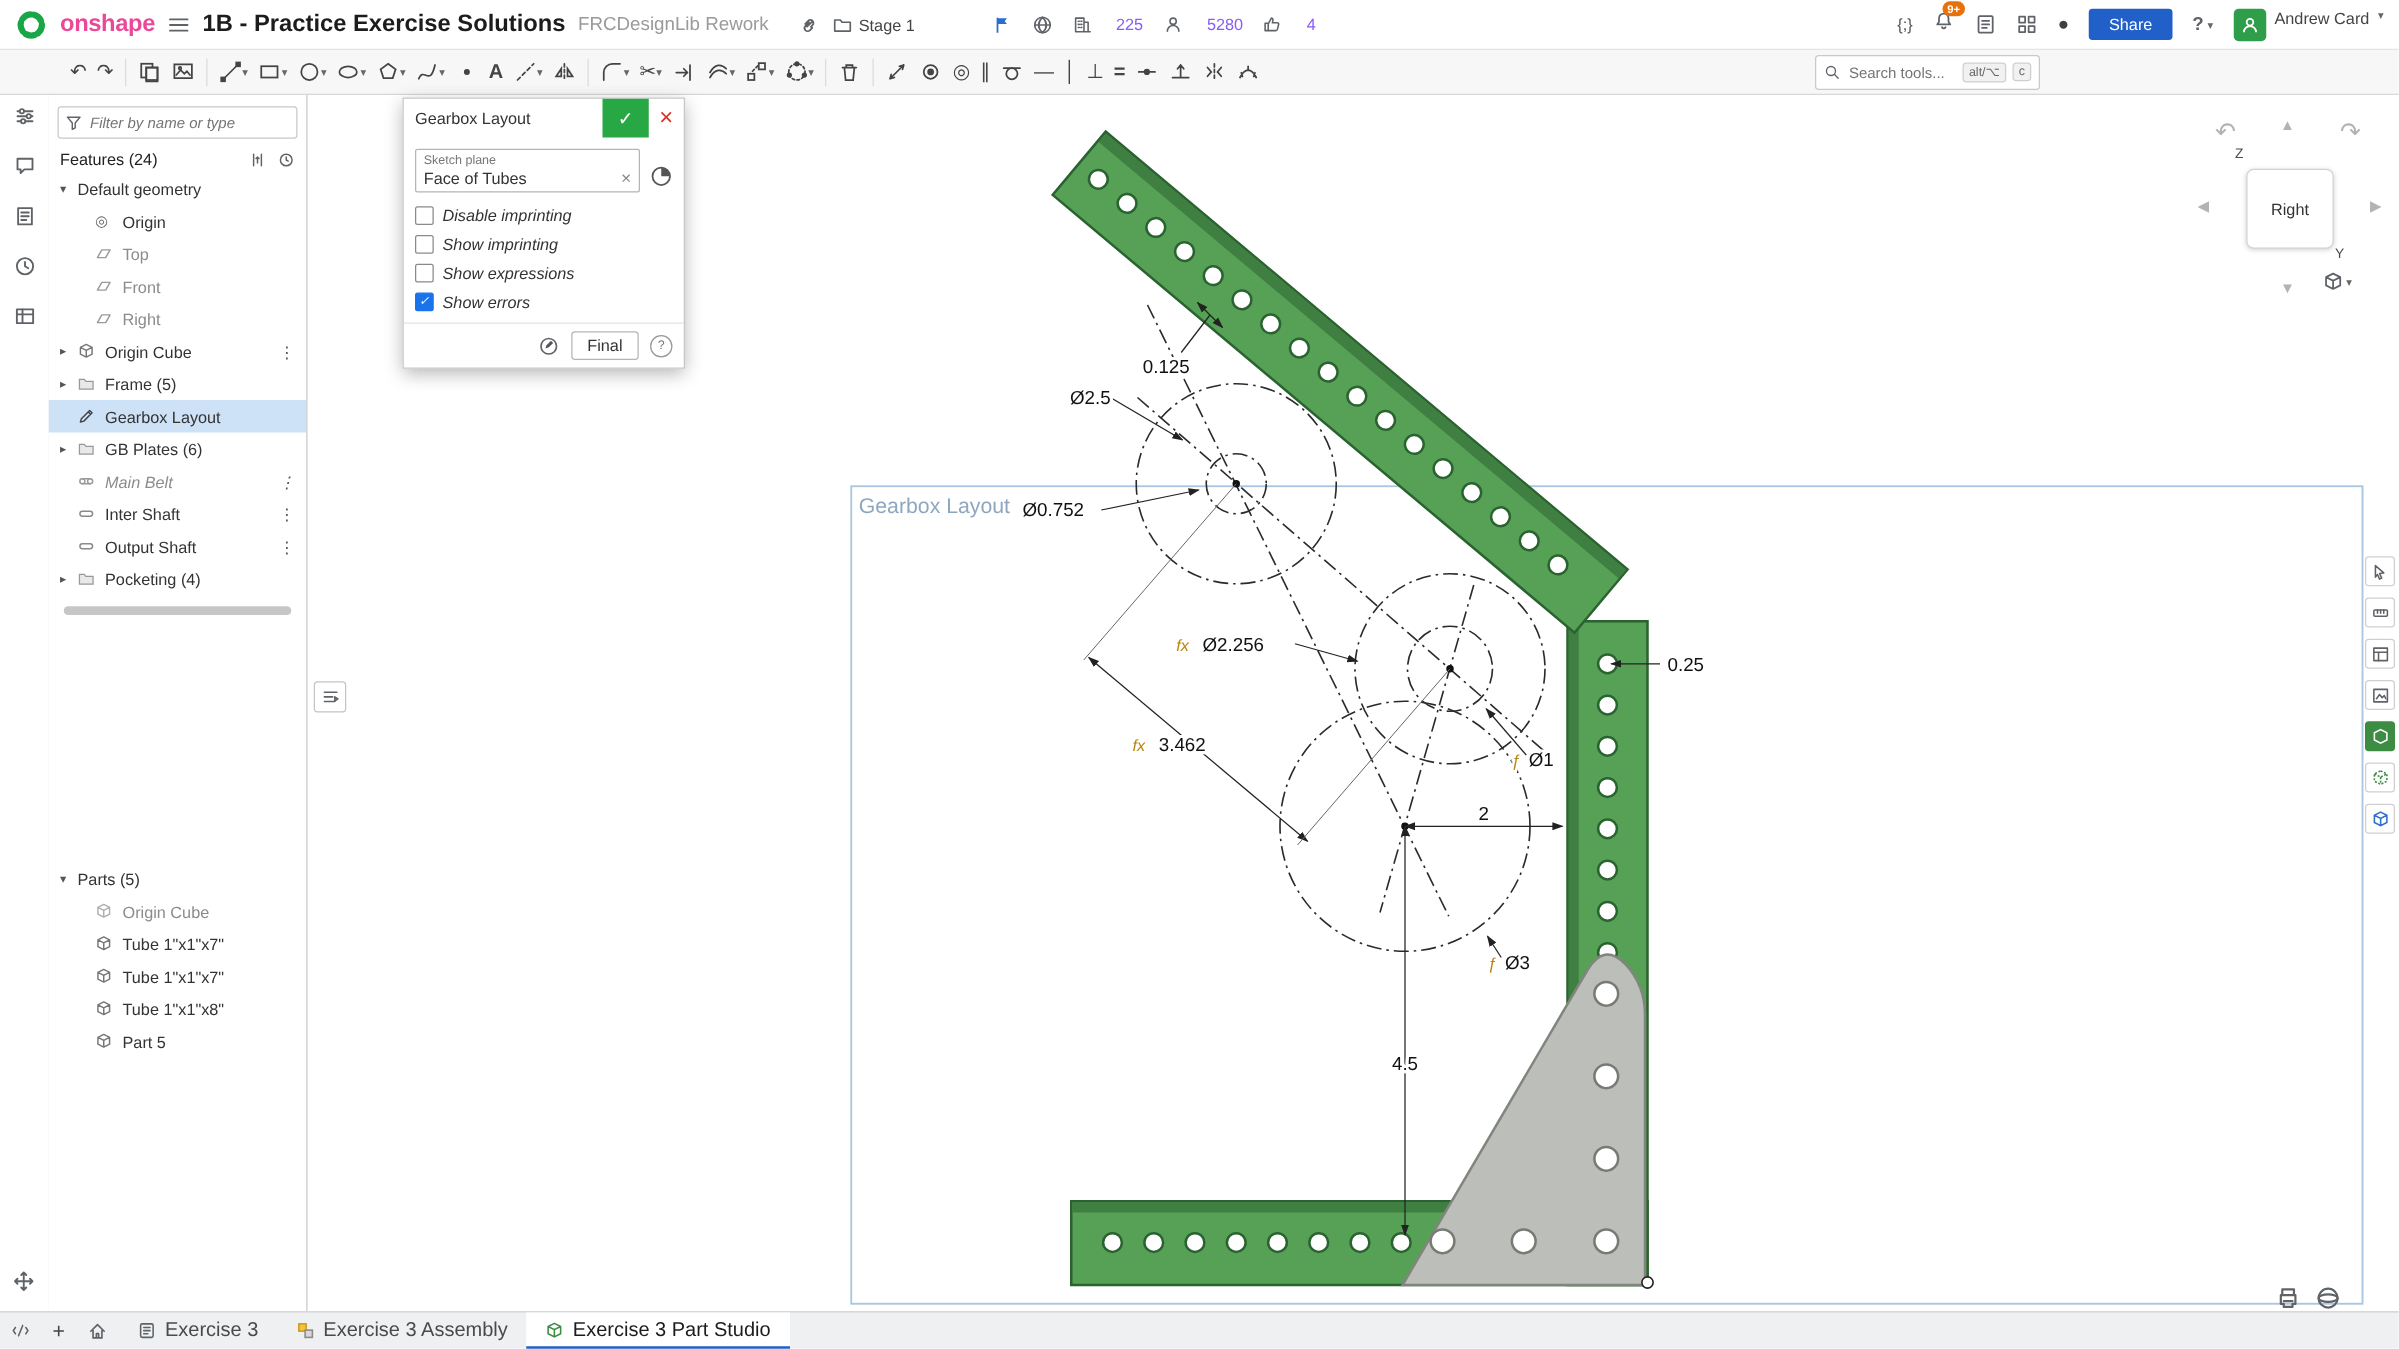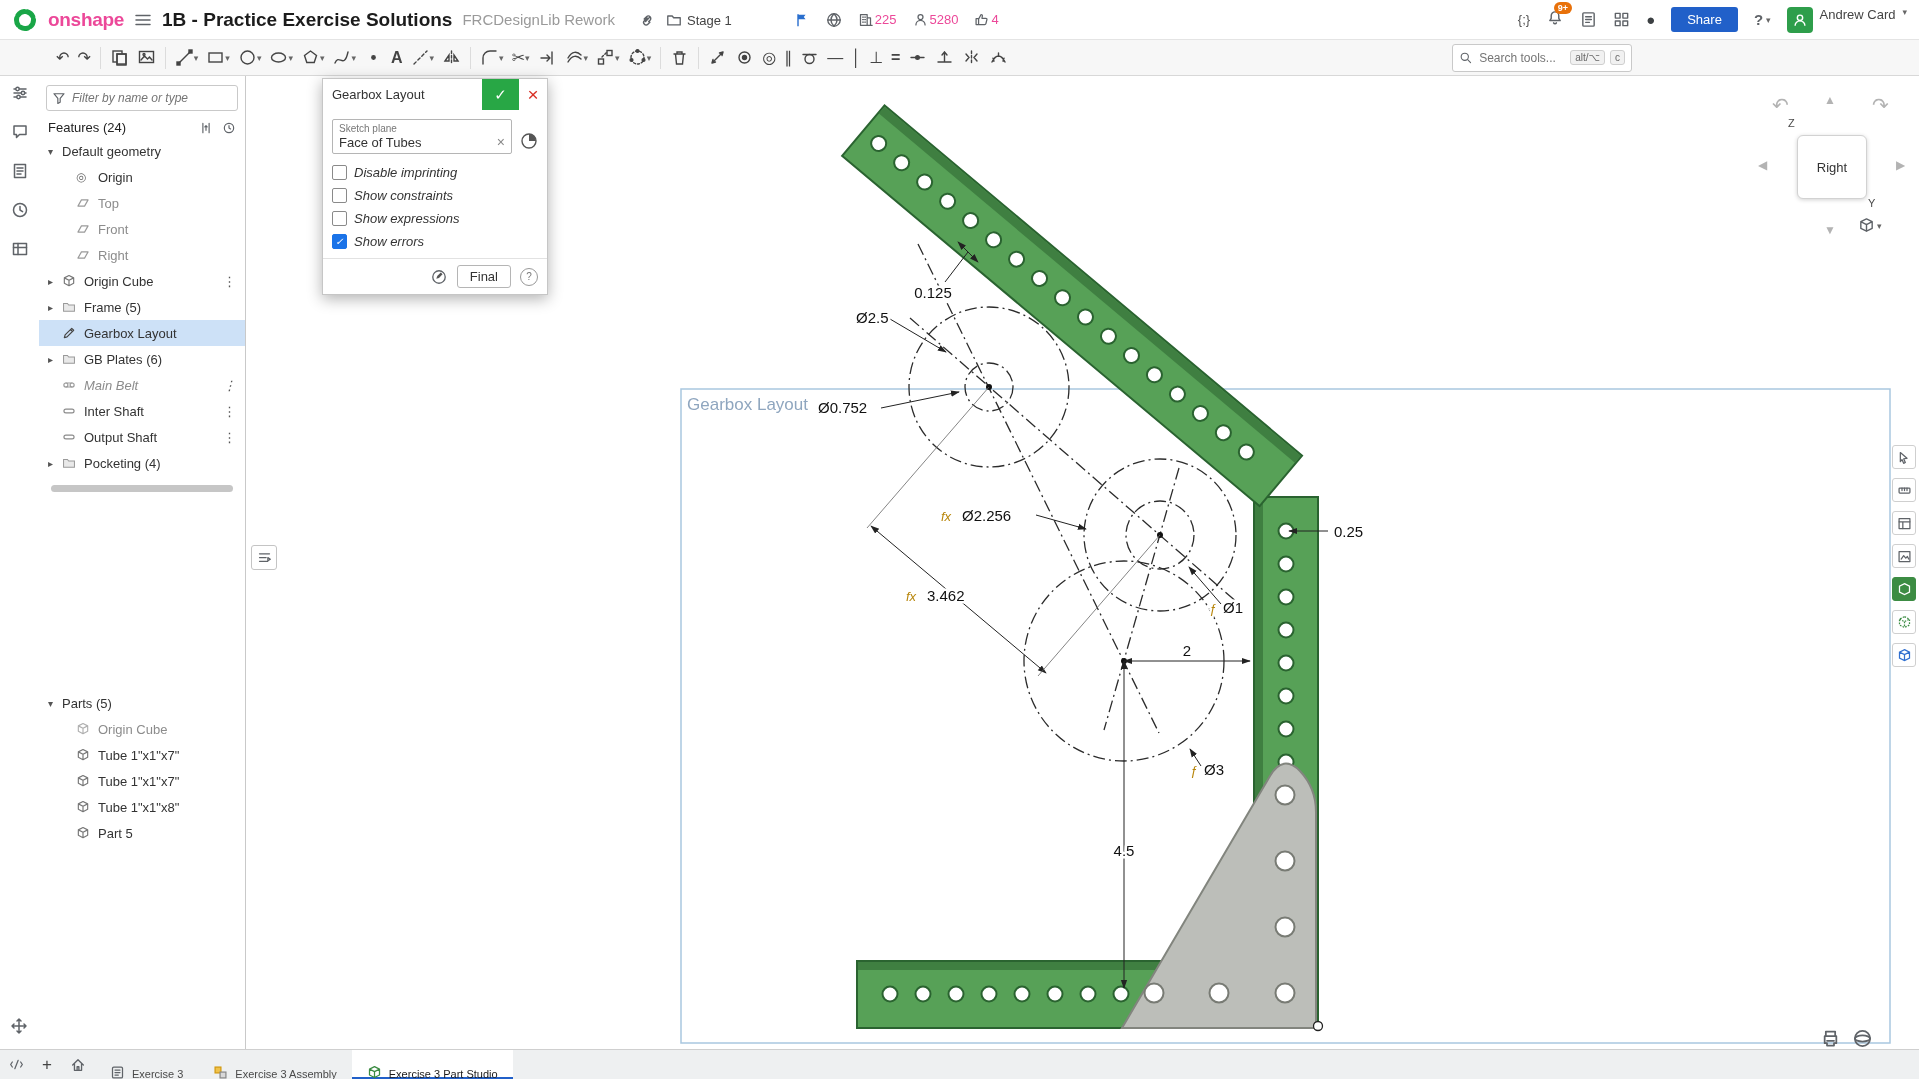--- a/index.html
+++ b/index.html
@@ -6,21 +6,21 @@
     font-family:"Liberation Sans",sans-serif;background:#fff;position:relative;}
   .abs{position:absolute;}
   svg.ic{stroke:#5f6368;fill:none;stroke-width:1.5;stroke-linecap:round;stroke-linejoin:round;}
   
   #header{position:absolute;left:0;top:0;width:1919px;height:40px;background:#fff;
     border-bottom:1px solid #e4e4e4;display:flex;align-items:center;padding:0 12px;box-sizing:border-box;gap:10px;z-index:30;}
   #brand{font-size:19px;font-weight:bold;color:#ec4899;letter-spacing:-.3px;}
   #doc-title{font-size:19px;font-weight:bold;color:#1c1c1c;white-space:nowrap;}
   #doc-subtitle{font-size:15px;color:#9a9a9a;white-space:nowrap;}
   .hd-txt{font-size:13px;color:#444;}
-  .stat{display:flex;align-items:center;gap:2px;font-size:13px;color:#ec4899;}
+  .stat{display:flex;align-items:center;gap:20px;font-size:13px;color:#8b5cf6;}
   #share-btn{background:#2160c9;color:#fff;font-size:13px;border-radius:3px;padding:5px 16px;border:none;}
   #bell-wrap{position:relative;}
   #bell-badge{position:absolute;top:-7px;right:-8px;background:#e8710a;color:#fff;font-size:9px;
     border-radius:7px;padding:1px 4px;font-weight:bold;}
   #avatar{width:26px;height:26px;border-radius:4px;background:#2e9e4b;display:flex;align-items:center;justify-content:center;}
   .caret{font-size:9px;color:#666;}
   
   #toolbar{position:absolute;left:0;top:40px;width:1919px;height:36px;background:#f7f7f7;
     border-bottom:1px solid #d8d8d8;display:flex;align-items:center;padding-left:52px;box-sizing:border-box;z-index:29;}
   .tbtn{display:flex;align-items:center;height:28px;padding:0 4px;border-radius:3px;color:#444;}
@@ -88,21 +88,21 @@
   .rricon svg{width:15px;height:15px;}
   
   #flyout-btn{position:absolute;left:251px;top:545px;width:24px;height:23px;background:#fff;border:1px solid #c4c4c4;
     border-radius:3px;display:flex;align-items:center;justify-content:center;z-index:20;}
   #br-icons{position:absolute;left:1820px;top:1028px;display:flex;gap:11px;z-index:20;}
   #br-icons svg{width:21px;height:21px;}
   
   #tabbar{position:absolute;left:0;bottom:0;width:1919px;height:30px;background:#eef0f1;border-top:1px solid #cfcfcf;
     display:flex;align-items:center;z-index:30;box-sizing:border-box;}
   .tb-ic{padding:0 9px;display:flex;align-items:center;color:#555;}
-  .tab{display:flex;align-items:flex-end;gap:7px;height:30px;padding:0 15px;font-size:11px;color:#4a4a4a;white-space:nowrap;}
+  .tab{display:flex;align-items:center;gap:7px;height:30px;padding:0 15px;font-size:16px;color:#4a4a4a;white-space:nowrap;}
   .tab svg{width:15px;height:15px;}
   .tab.active{background:#fff;box-shadow:inset 0 -3px 0 #2160c9;color:#1c1c1c;}
   
   text.dim{font:15px "Liberation Sans",sans-serif;fill:#111;paint-order:stroke;stroke:#fff;stroke-width:5px;stroke-linejoin:round;}
   text.fx{font:italic 13px "Liberation Sans",sans-serif;fill:#b8860b;paint-order:stroke;stroke:#fff;stroke-width:4px;}
   text.sklabel{font:17px "Liberation Sans",sans-serif;fill:#8fa6bf;}
 </style>
 </head>
 <body>
 
@@ -743,21 +743,21 @@
           </svg>
       </span>
     </div>
     <div style="height:7px;"></div>
     <div class="opt">
       <span class="cb">✓</span>
       <span>Disable imprinting</span>
     </div>
     <div class="opt">
       <span class="cb">✓</span>
-      <span>Show constraints</span>
+      <span>Show imprinting</span>
     </div>
     <div class="opt">
       <span class="cb">✓</span>
       <span>Show expressions</span>
     </div>
     <div class="opt">
       <span class="cb checked">✓</span>
       <span>Show errors</span>
     </div>
   </div>

